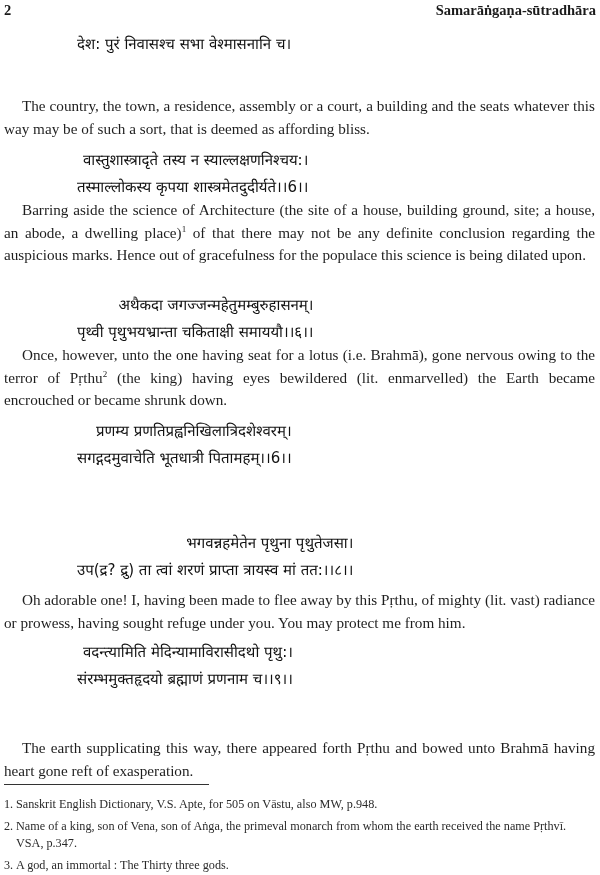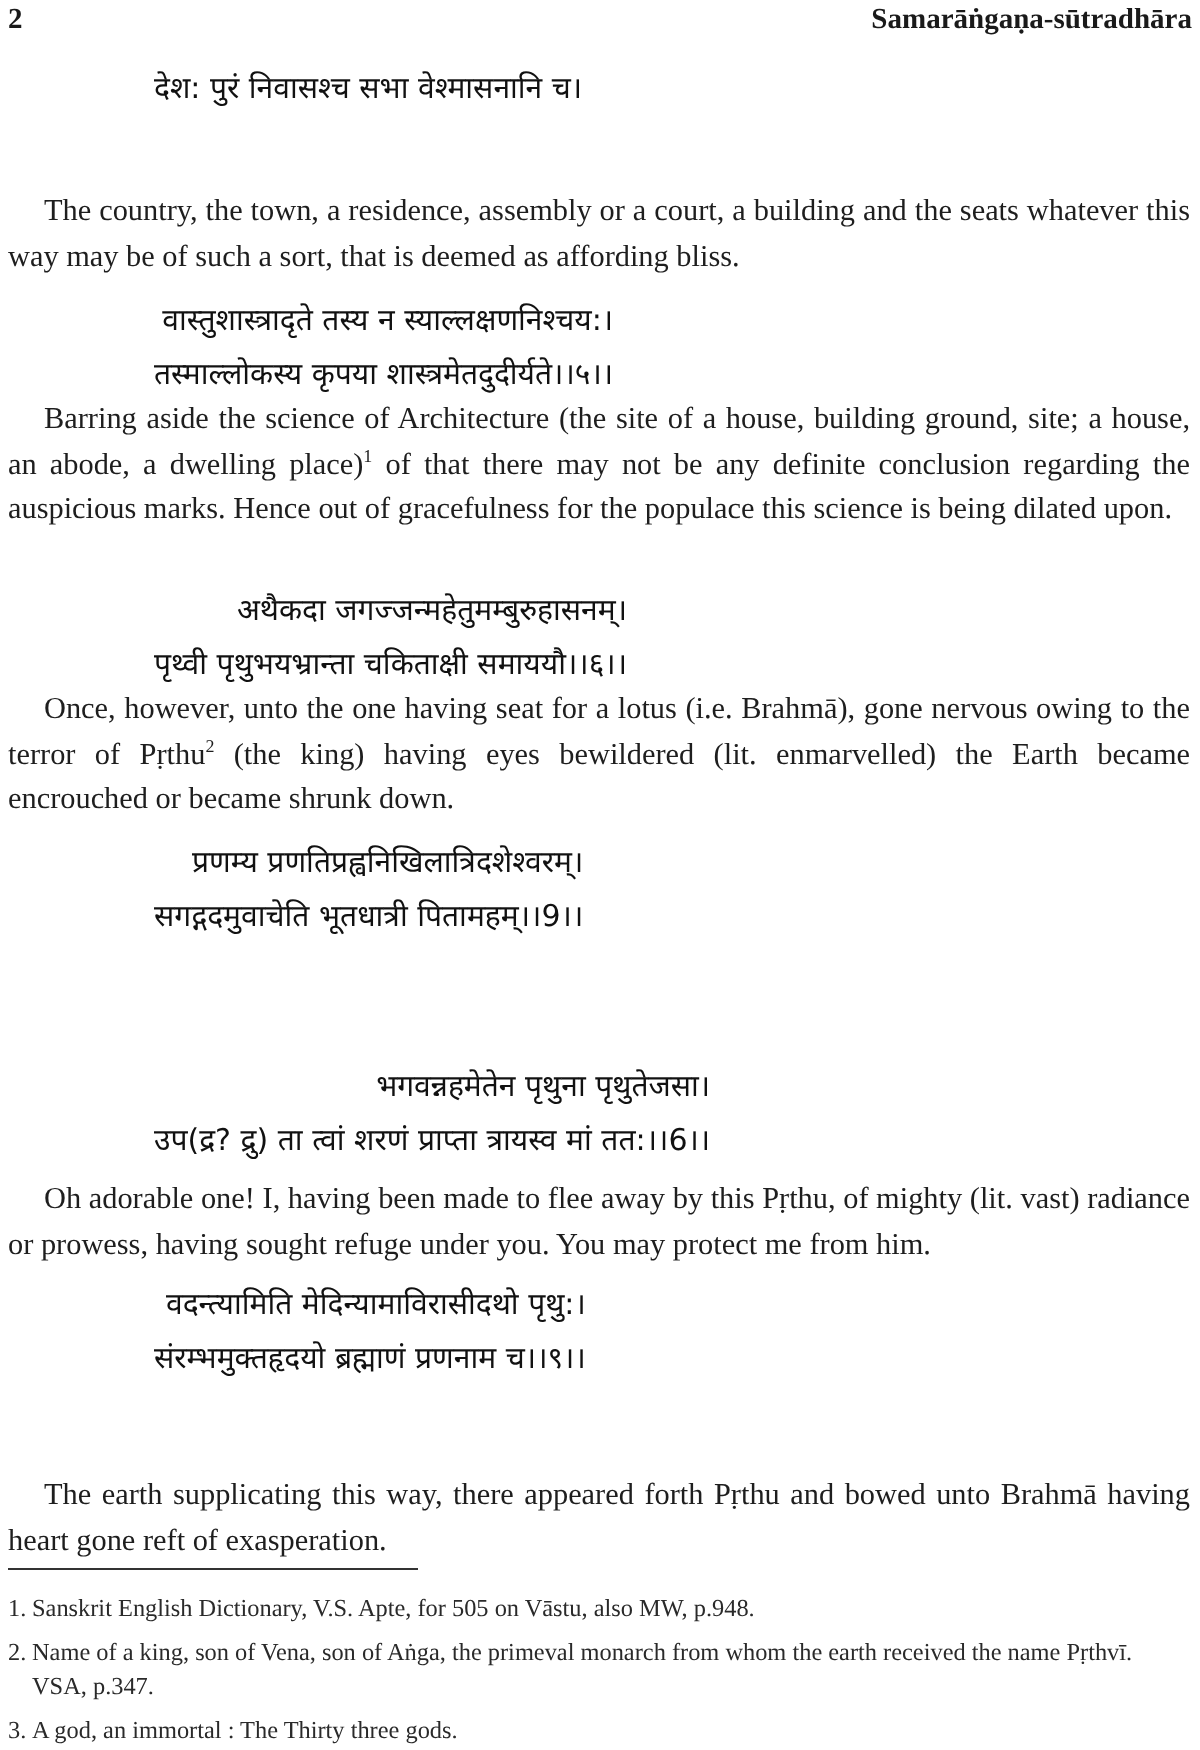--- a/index.html
+++ b/index.html
@@ -30,38 +30,38 @@
     <span class="title">Samarāṅgaṇa-sūtradhāra</span>
   </div>
 
   <div class="verse" style="top:31px">
     <div>देश: पुरं निवासश्च सभा वेश्मासनानि च।</div>
   </div>
   <div class="para" style="top:95px">The country, the town, a residence, assembly or a court, a building and the seats whatever this way may be of such a sort, that is deemed as affording bliss.</div>
 
   <div class="verse" style="top:147px">
     <div>वास्तुशास्त्रादृते तस्य न स्याल्लक्षणनिश्चय:।</div>
-    <div>तस्माल्लोकस्य कृपया शास्त्रमेतदुदीर्यते।।५।।</div>
+    <div>तस्माल्लोकस्य कृपया शास्त्रमेतदुदीर्यते।।6।।</div>
   </div>
   <div class="para" style="top:199px"><span>Barring aside the science of Architecture (the site of a house, building ground, site; a house, an abode, a dwelling place)</span><sup>1</sup><span> of that there may not be any definite conclusion regarding the auspicious marks. Hence out of gracefulness for the populace this science is being dilated upon.</span></div>
 
   <div class="verse" style="top:292px">
     <div>अथैकदा जगज्जन्महेतुमम्बुरुहासनम्।</div>
     <div>पृथ्वी पृथुभयभ्रान्ता चकिताक्षी समाययौ।।६।।</div>
   </div>
   <div class="para" style="top:344px"><span>Once, however, unto the one having seat for a lotus (i.e. Brahmā), gone nervous owing to the terror of Pṛthu</span><sup>2</sup><span> (the king) having eyes bewildered (lit. enmarvelled) the Earth became encrouched or became shrunk down.</span></div>
 
   <div class="verse" style="top:418px">
     <div>प्रणम्य प्रणतिप्रह्वनिखिलात्रिदशेश्वरम्।</div>
-    <div>सगद्गदमुवाचेति भूतधात्री पितामहम्।।9।।</div>
+    <div>सगद्गदमुवाचेति भूतधात्री पितामहम्।।6।।</div>
   </div>
 
   <div class="verse" style="top:530px">
     <div>भगवन्नहमेतेन पृथुना पृथुतेजसा।</div>
-    <div>उप(द्र? द्रु) ता त्वां शरणं प्राप्ता त्रायस्व मां तत:।।6।।</div>
+    <div>उप(द्र? द्रु) ता त्वां शरणं प्राप्ता त्रायस्व मां तत:।।८।।</div>
   </div>
   <div class="para" style="top:589px">Oh adorable one! I, having been made to flee away by this Pṛthu, of mighty (lit. vast) radiance or prowess, having sought refuge under you. You may protect me from him.</div>
 
   <div class="verse" style="top:639px">
     <div>वदन्त्यामिति मेदिन्यामाविरासीदथो पृथु:।</div>
     <div>संरम्भमुक्तहृदयो ब्रह्माणं प्रणनाम च।।९।।</div>
   </div>
   <div class="para" style="top:737px">The earth supplicating this way, there appeared forth Pṛthu and bowed unto Brahmā having heart gone reft of exasperation.</div>
 
   <div class="rule"></div>

